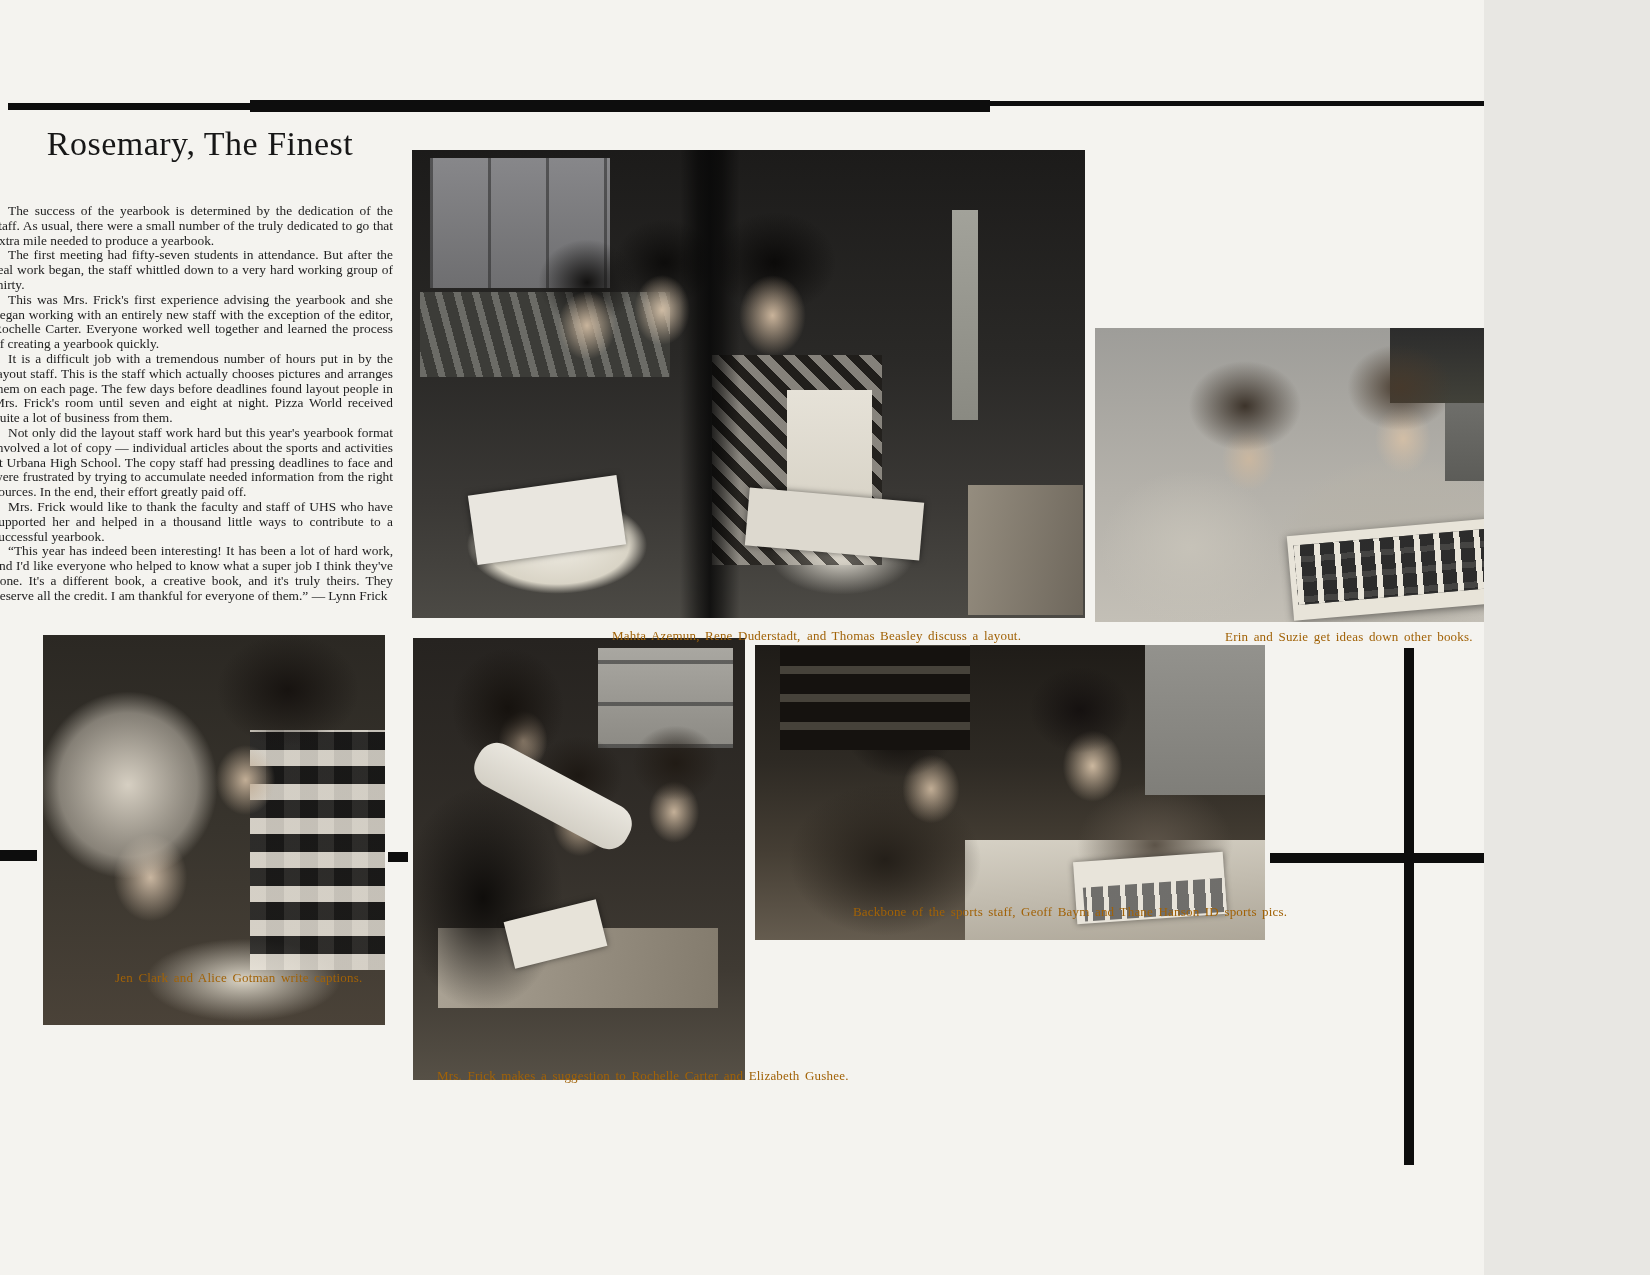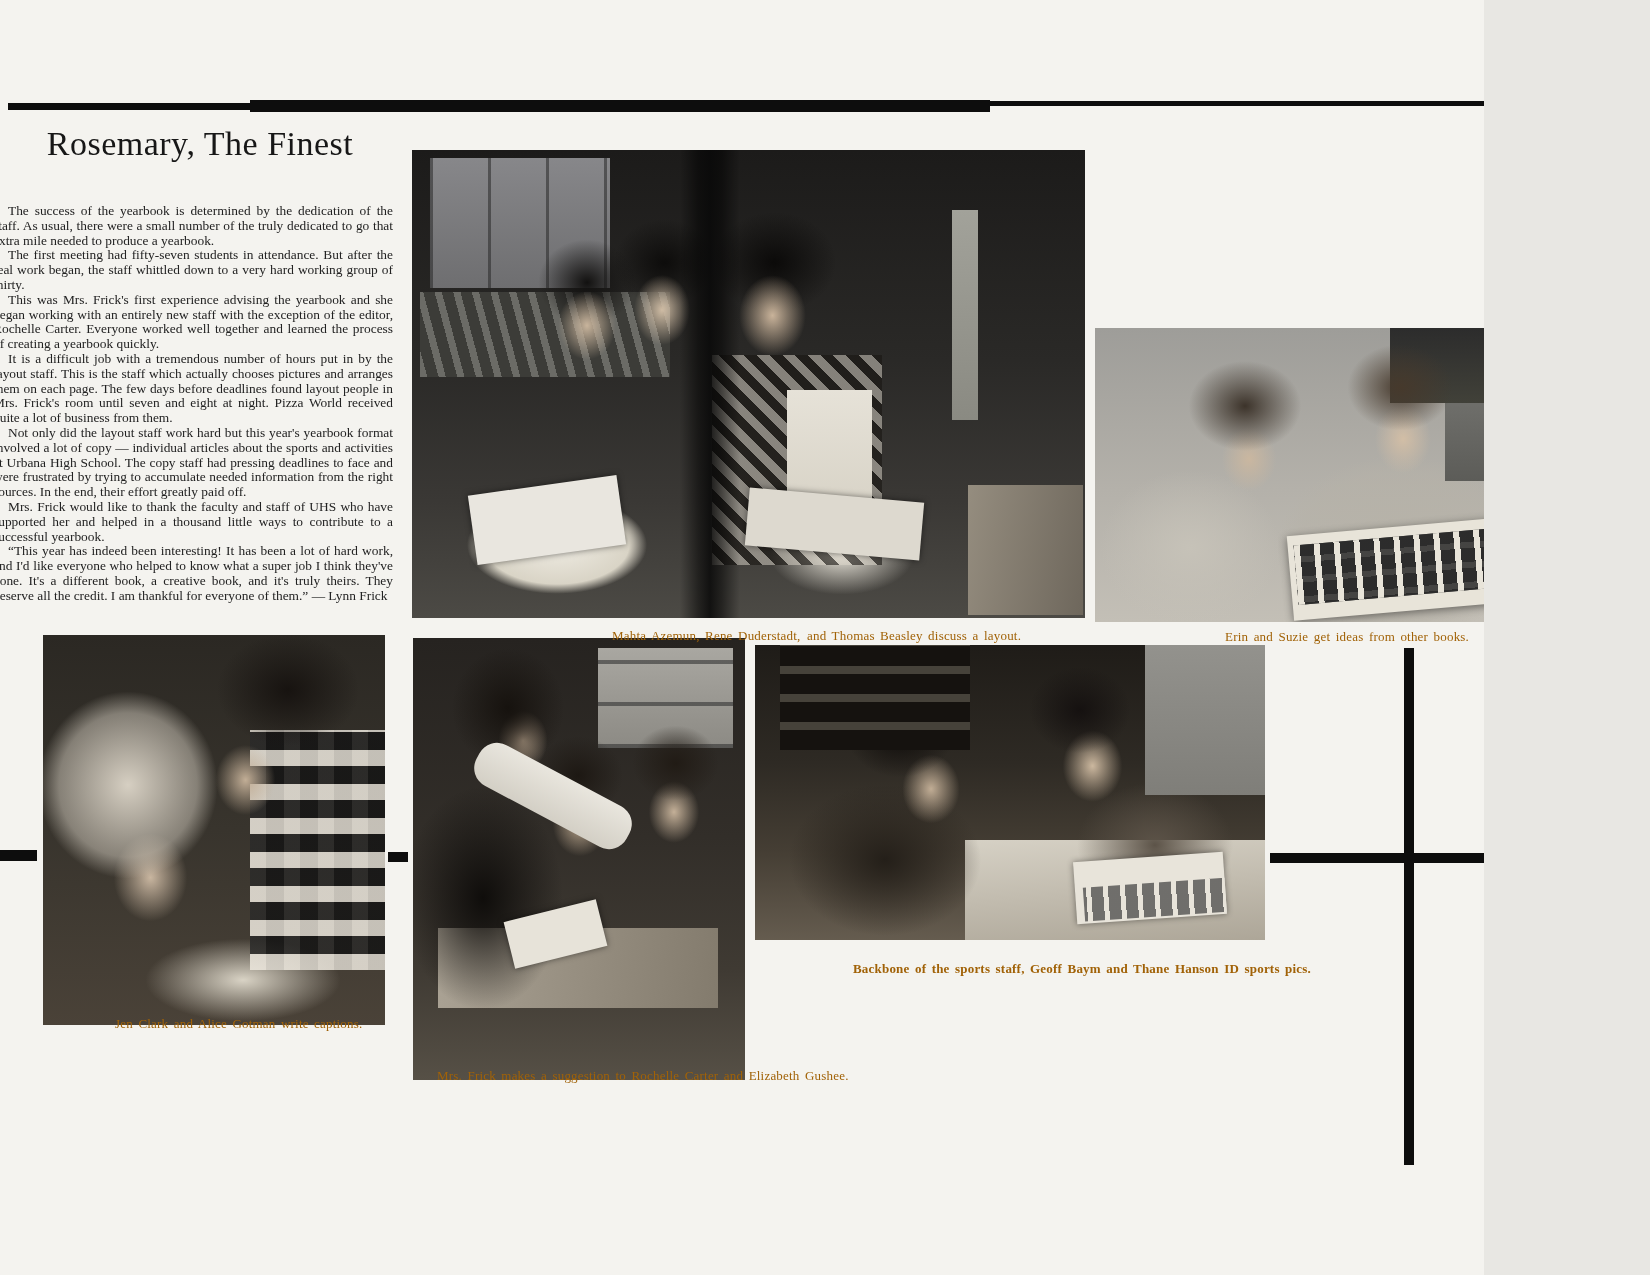--- a/index.html
+++ b/index.html
@@ -138,23 +138,23 @@
       transform:rotate(-4deg);box-shadow:0 0 6px rgba(0,0,0,.45);
       background-image:repeating-linear-gradient(90deg, rgba(60,60,60,.7) 8px, rgba(60,60,60,.7) 20px, #e8e4da 20px, #e8e4da 25px);
       background-size:100% 55%;background-position:8px 26px;background-repeat:no-repeat;}
 
   
   .caption{position:absolute;font-size:13px;color:#a16207;white-space:nowrap;
            letter-spacing:.2px;word-spacing:2px;}
   #cap-main-left{left:612px;top:628px;}
   #cap-main-right{left:807px;top:628px;}
   #cap-right{left:1225px;top:629px;}
-  #cap-bl{left:115px;top:1016px;}
+  #cap-bl{left:115px;top:970px;}
   #cap-bm{left:437px;top:1068px;}
-  #cap-br{left:853px;top:961px;font-weight:bold;}
+  #cap-br{left:853px;top:904px;}
 </style>
 </head>
 <body>
 
 <div id="page">
 
   <div class="bar" id="bar-left"></div>
   <div class="bar" id="bar-mid"></div>
   <div class="bar" id="bar-right"></div>
   <div id="page-edge"></div>
@@ -190,18 +190,18 @@
   <div class="photo" id="photo-bm">
     <div class="shape sleeve"></div>
     <div class="shape paper-c"></div>
   </div>
   <div class="photo" id="photo-br">
     <div class="shape sheet"></div>
   </div>
 
   <div class="caption" id="cap-main-left">Mahta Azemun, Rene Duderstadt,</div>
   <div class="caption" id="cap-main-right">and Thomas Beasley discuss a layout.</div>
-  <div class="caption" id="cap-right">Erin and Suzie get ideas from other books.</div>
+  <div class="caption" id="cap-right">Erin and Suzie get ideas down other books.</div>
   <div class="caption" id="cap-bl">Jen Clark and Alice Gotman write captions.</div>
   <div class="caption" id="cap-bm">Mrs. Frick makes a suggestion to Rochelle Carter and Elizabeth Gushee.</div>
   <div class="caption" id="cap-br">Backbone of the sports staff, Geoff Baym and Thane Hanson ID sports pics.</div>
 
 </div>
 
 </body></html>

